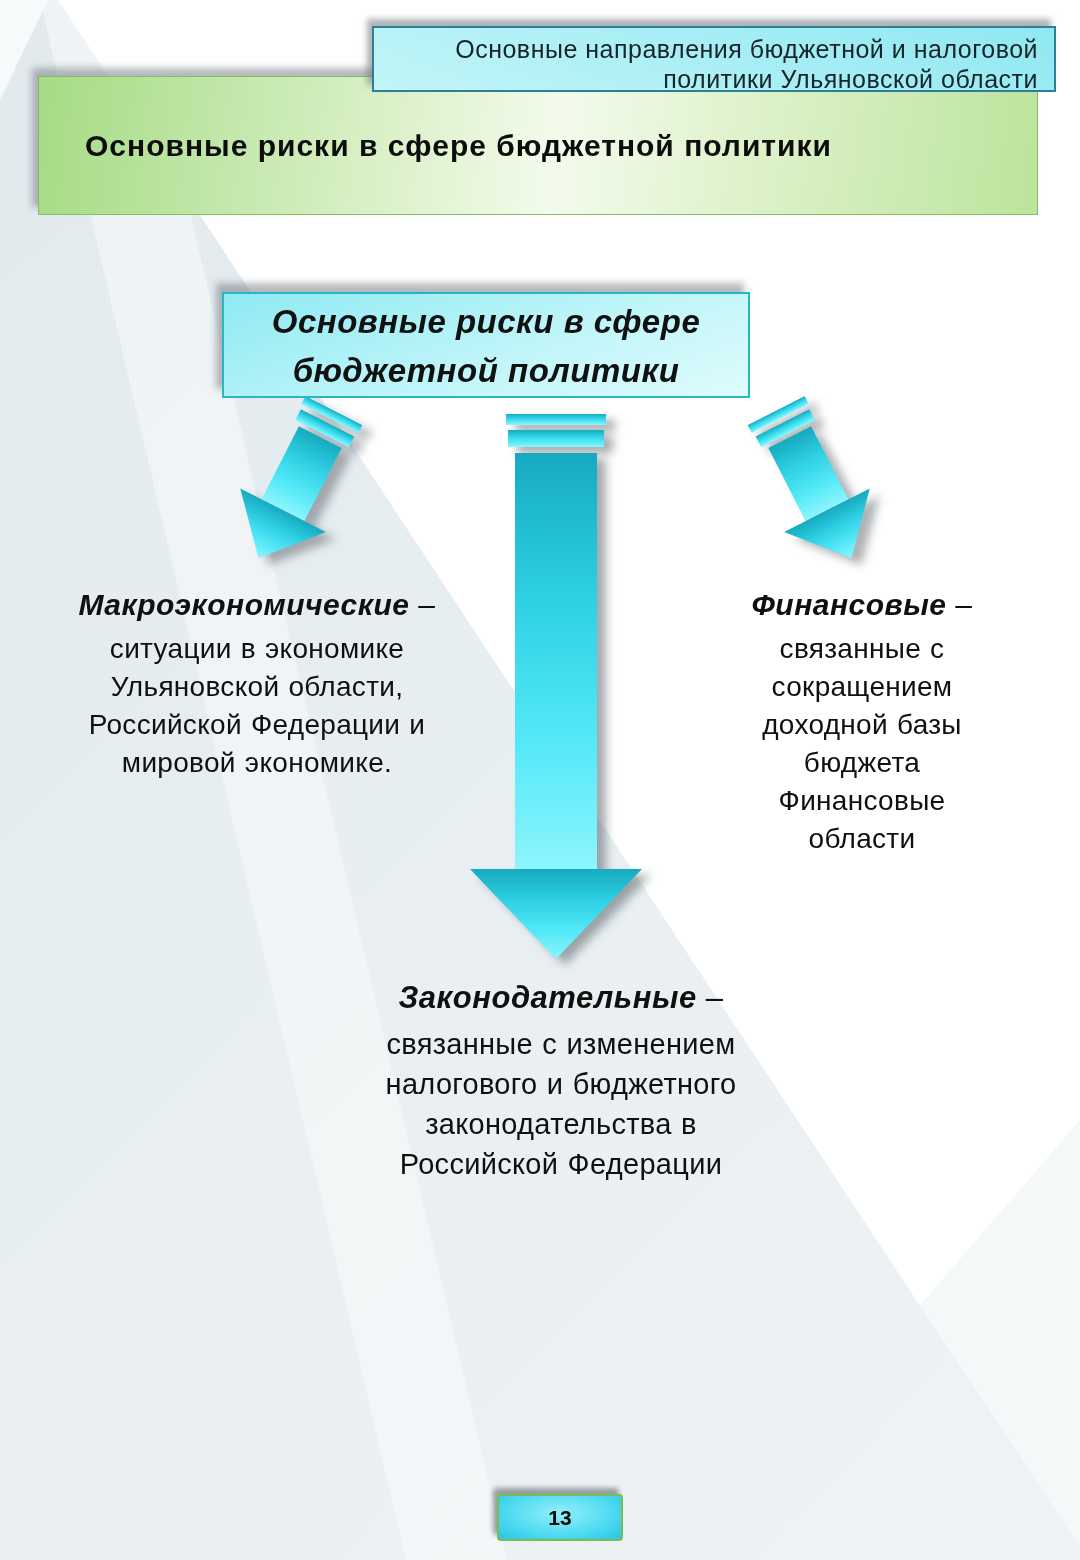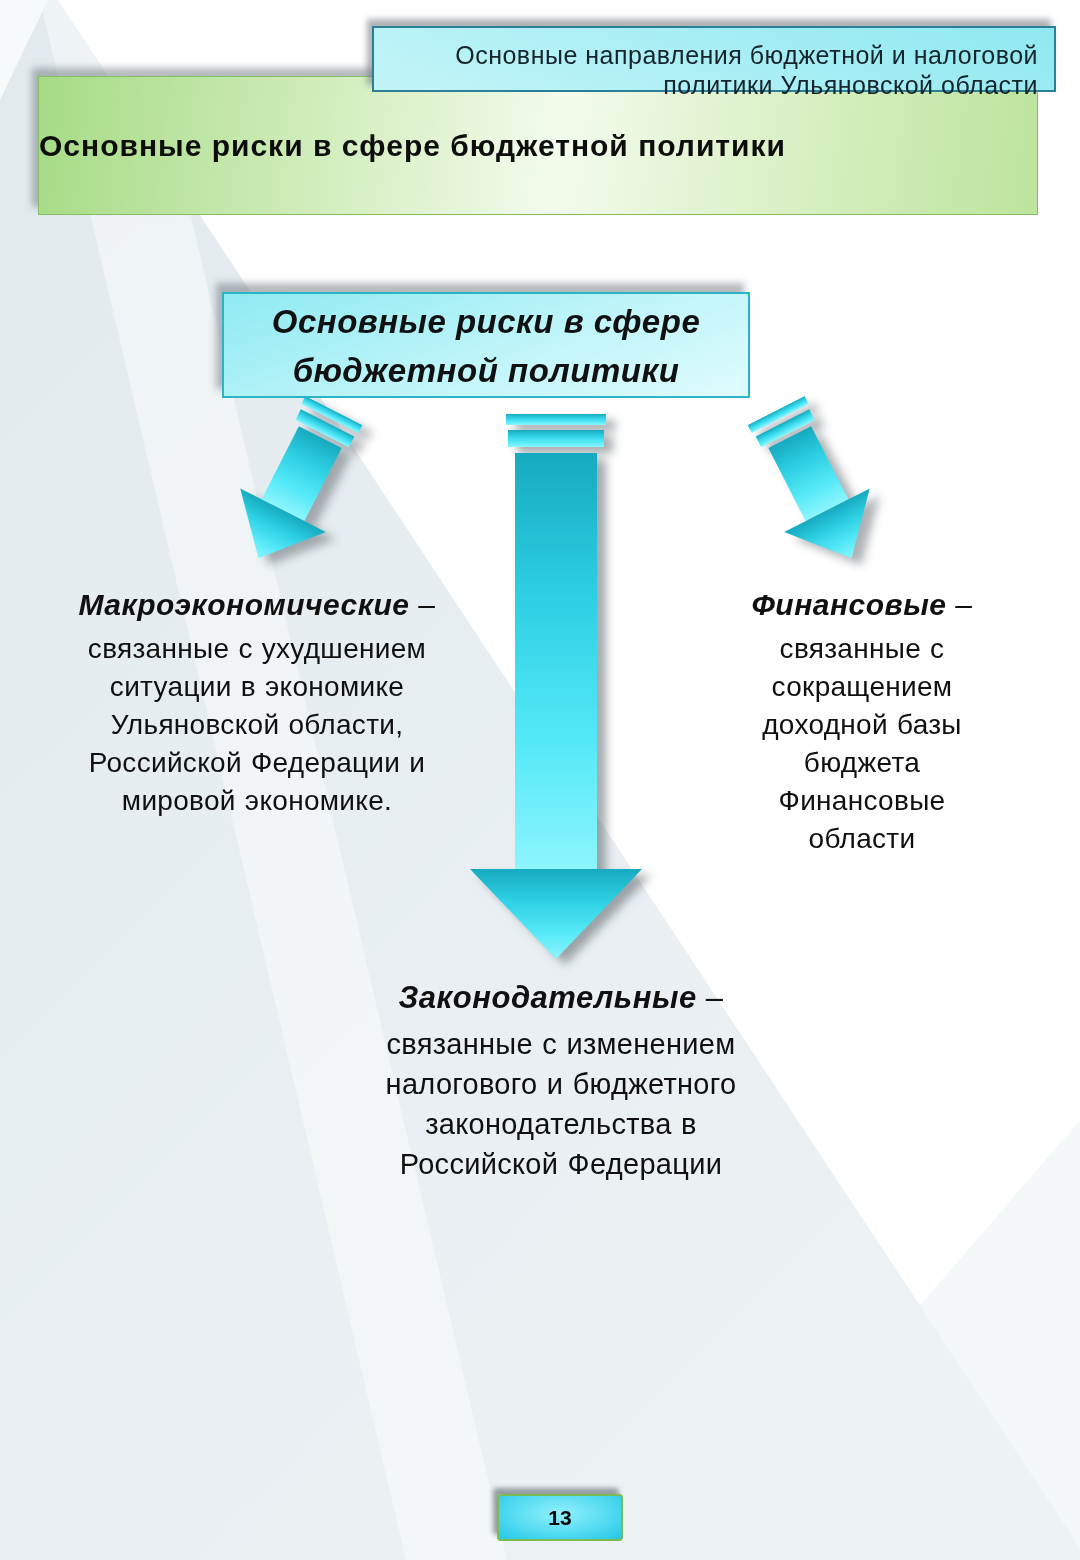--- a/index.html
+++ b/index.html
@@ -10,31 +10,31 @@
     color:#111;
   }
   .bg{position:absolute;left:0;top:0;z-index:0;}
 
   
   .corner-banner{
     position:absolute;left:372px;top:26px;width:684px;height:66px;z-index:5;
     box-sizing:border-box;border:2px solid #2d7f95;
     background:linear-gradient(200deg,#8fe8f1 0%,#aceff5 55%,#c2f5f8 100%);
     box-shadow:-5px -7px 6px rgba(108,117,124,0.55);
-    text-align:right;padding:12px 16px 0 0;
+    text-align:right;padding:6px 16px 0 0;
     font-size:25px;line-height:30px;letter-spacing:0.5px;color:#16242b;
   }
 
   
   .green-banner{
     position:absolute;left:38px;top:76px;width:1000px;height:139px;z-index:4;
     box-sizing:border-box;border:1px solid #85bd66;
     background:linear-gradient(97deg,#a6db84 0%,#dff3cf 38%,#f3fbec 52%,#d9f0c4 75%,#bce49c 100%);
     box-shadow:-6px -8px 7px rgba(108,117,124,0.5);
-    display:flex;align-items:center;
+    display:flex;align-items:center;padding-left:46px;
     font-size:30px;font-weight:bold;letter-spacing:1px;color:#0d0d0d;
   }
 
   
   .center-box{
     position:absolute;left:222px;top:292px;width:528px;height:106px;z-index:3;
     box-sizing:border-box;border:2px solid #2ab4c4;
     background:linear-gradient(160deg,#8feaf2 0%,#c3f6fa 60%,#dffbfc 100%);
     box-shadow:-6px -9px 7px rgba(108,117,124,0.5);
     text-align:center;padding-top:3px;
@@ -139,21 +139,20 @@
         <rect x="36" y="30" width="48" height="82" fill="url(#gArrow)"></rect>
         <polygon points="12,112 108,112 60,166" fill="url(#gArrow)"></polygon>
       </svg>
     </div>
   </div>
 
   <div class="branch macro">
     <div class="title-line">
       <span>Макроэкономические</span><span class="dash"> –</span>
     </div>
-    <div class="line">связанные с ухудшением</div>
     <div class="line">ситуации в экономике</div>
     <div class="line">Ульяновской области,</div>
     <div class="line">Российской Федерации и</div>
     <div class="line">мировой экономике.</div>
   </div>
 
   <div class="branch fin">
     <div class="title-line">
       <span>Финансовые</span><span class="dash"> –</span>
     </div>

